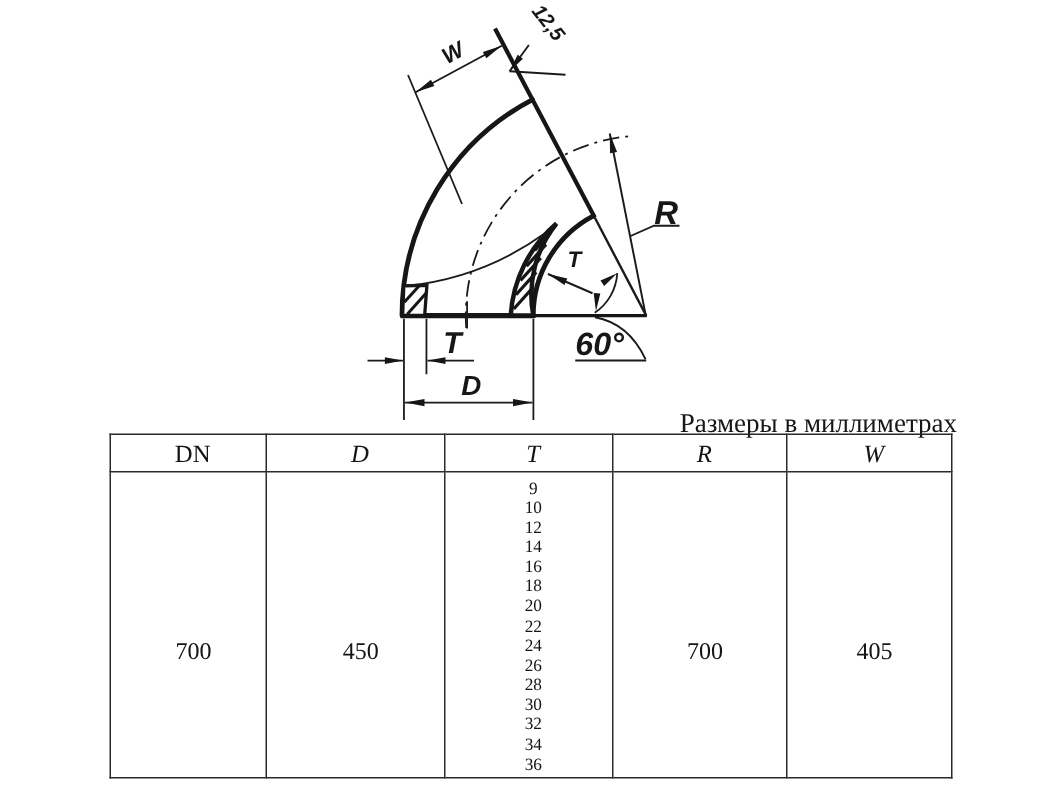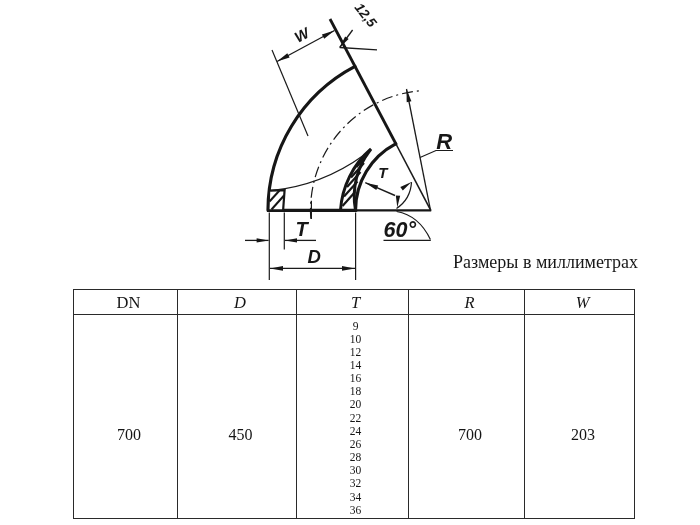--- a/index.html
+++ b/index.html
@@ -1,18 +1,18 @@
 <!DOCTYPE html>
 <html><head>
 <meta charset="utf-8">
 <style>
   html,body { margin:0; padding:0; background:#ffffff; }
   #page { position:relative; width:700px; height:525px; background:#ffffff; overflow:hidden; opacity:0.999;
           font-family:"Liberation Serif", serif; }
-  #cap { position:absolute; top:252px; left:0; width:638px; text-align:right;
+  #cap { position:absolute; top:272px; left:0; width:638px; text-align:right;
           font-size:18px; color:rgba(20,20,20,0.99); }
   table { position:absolute; left:73px; top:289px; border-collapse:collapse;
            table-layout:fixed; width:561px; color:rgba(18,18,18,0.99); }
   td,th { border:1.6px solid #2a2a2a; text-align:center; padding:0; font-weight:normal; }
   th { height:21.5px; font-size:16.5px; padding-top:2px; padding-left:6px; }
   .it { font-style:italic; }
   td.v { font-size:16px; vertical-align:middle; padding-top:37px; padding-left:7px; }
   td.t { font-size:11.5px; line-height:13.15px; vertical-align:top; padding-top:5px; padding-left:6px; }
 </style>
 </head>
@@ -128,17 +128,17 @@
     <th class="it">D</th>
     <th class="it">T</th>
     <th class="it">R</th>
     <th class="it">W</th>
   </tr>
   <tr style="height:204px">
     <td class="v">700</td>
     <td class="v">450</td>
     <td class="t">9<br>10<br>12<br>14<br>16<br>18<br>20<br>22<br>24<br>26<br>28<br>30<br>32<br>34<br>36</td>
     <td class="v">700</td>
-    <td class="v">203</td>
+    <td class="v">405</td>
   </tr>
 </tbody>
     </table>
 </div>
 
 </body></html>

